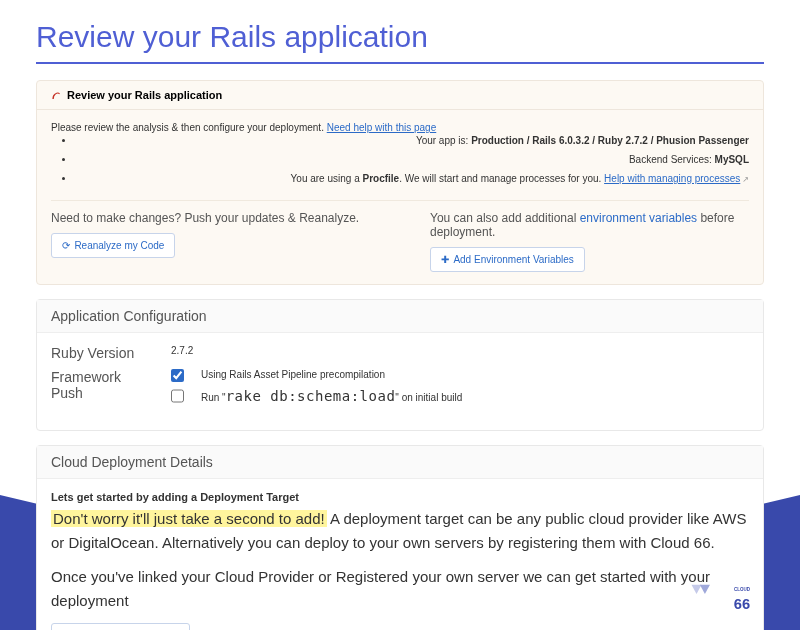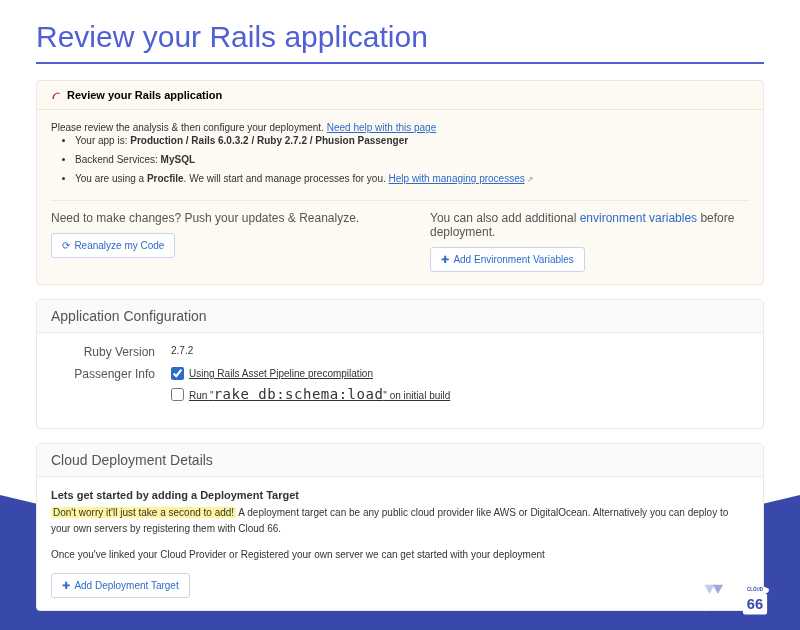--- a/index.html
+++ b/index.html
@@ -9,37 +9,37 @@
 .title-underline { height: 2px; background: #4f5fd4; margin-bottom: 16px; }
 .panel { border: 1px solid #eee6dc; border-radius: 4px; margin-bottom: 14px; }
 .panel-warm { background: #fdf9f3; border-color: #eee6dc; }
 .panel-white { background: #fff; border-color: #e8e8e8; }
 .panel-header { padding: 8px 14px; border-bottom: 1px solid #eee6dc; font-size: 11px; font-weight: 600; display: flex; align-items: center; gap: 5px; }
 .panel-header-white { padding: 8px 14px; border-bottom: 1px solid #eee; font-size: 14px; color: #555; background: #fafafa; }
 .panel-body { padding: 12px 14px; font-size: 10px; color: #333; }
 .intro-text { margin-bottom: 0; }
 .intro-text a { color: #2c6bc7; text-decoration: underline; }
 .bullet-list { list-style: disc; padding-left: 24px; margin-bottom: 14px; }
-.bullet-list li { margin-bottom: 4px; line-height: 1.5; }
+.bullet-list li { margin-bottom: 4px; line-height: 1.5; text-align: right; }
 .bullet-list a { color: #2c6bc7; text-decoration: underline; }
 .action-row { display: flex; gap: 60px; padding-top: 10px; border-top: 1px solid #f0e9de; }
 .action-col { flex: 1; }
 .action-label { font-size: 12px; color: #555; margin-bottom: 8px; }
 .btn { display: inline-flex; align-items: center; gap: 4px; padding: 6px 10px; border: 1px solid #c7d4ea; border-radius: 3px; background: #fff; color: #2c6bc7; font-size: 10px; font-weight: 500; cursor: pointer; }
 .btn-icon { font-size: 10px; }
 .config-row { display: flex; margin-bottom: 8px; align-items: flex-start; }
-.config-label { width: 120px; text-align: right; padding-right: 16px; font-size: 12px; color: #555; }
+.config-label { width: 120px; padding-right: 16px; font-size: 14px; color: #555; }
 .config-value { font-size: 10px; color: #333; }
-.checkbox-row { display: flex; align-items: center; gap: 5px; margin-bottom: 6px; font-size: 10px; text-decoration: underline; }
+.checkbox-row { display: flex; gap: 17px; margin-bottom: 6px; font-size: 10px; }
 .checkbox-row input { accent-color: #2c6bc7; }
 .highlight { background: #fff59d; padding: 0 2px; }
-.deploy-text { font-size: 10px; line-height: 1.6; margin-bottom: 10px; }
+.deploy-text { font-size: 15px; line-height: 1.6; margin-bottom: 10px; }
 .deploy-header { font-size: 11px; font-weight: 600; margin-bottom: 4px; }
 .footer-shape { position: absolute; bottom: 0; left: 0; width: 800px; height: 135px; z-index: -1; }
-.logos { position: absolute; bottom: 12px; right: 26px; display: flex; gap: 8px; align-items: center; }
+.logos { position: absolute; bottom: 12px; right: 39px; display: flex; gap: 8px; align-items: center; }
 .logo-v { width: 42px; height: 36px; }
 .logo-c66 { width: 38px; height: 38px; }
 .env-link { color: #2c6bc7; text-decoration: none; }
 .ext-icon { font-size: 8px; color: #999; margin-left: 2px; }
 code { font-family: Menlo, Monaco, monospace; font-size: 14px; letter-spacing: 0.5px; }
 .rails-icon { width: 11px; height: 11px; }
 </style>
 </head>
 <body>
 
@@ -85,21 +85,21 @@
   </div>
 
   <div class="panel panel-white">
     <div class="panel-header-white">Application Configuration</div>
     <div class="panel-body">
       <div class="config-row">
         <div class="config-label">Ruby Version</div>
         <div class="config-value">2.7.2</div>
       </div>
       <div class="config-row">
-        <div class="config-label">Passenger Info</div>
+        <div class="config-label">Framework Push</div>
         <div>
           <div class="checkbox-row">
             <input type="checkbox" checked="" style="">
             <span>Using Rails Asset Pipeline precompilation</span>
           </div>
           <div class="checkbox-row">
             <input type="checkbox" style="">
             <span><span>Run "</span><code>rake db:schema:load</code><span>" on initial build</span></span>
           </div>
         </div>

